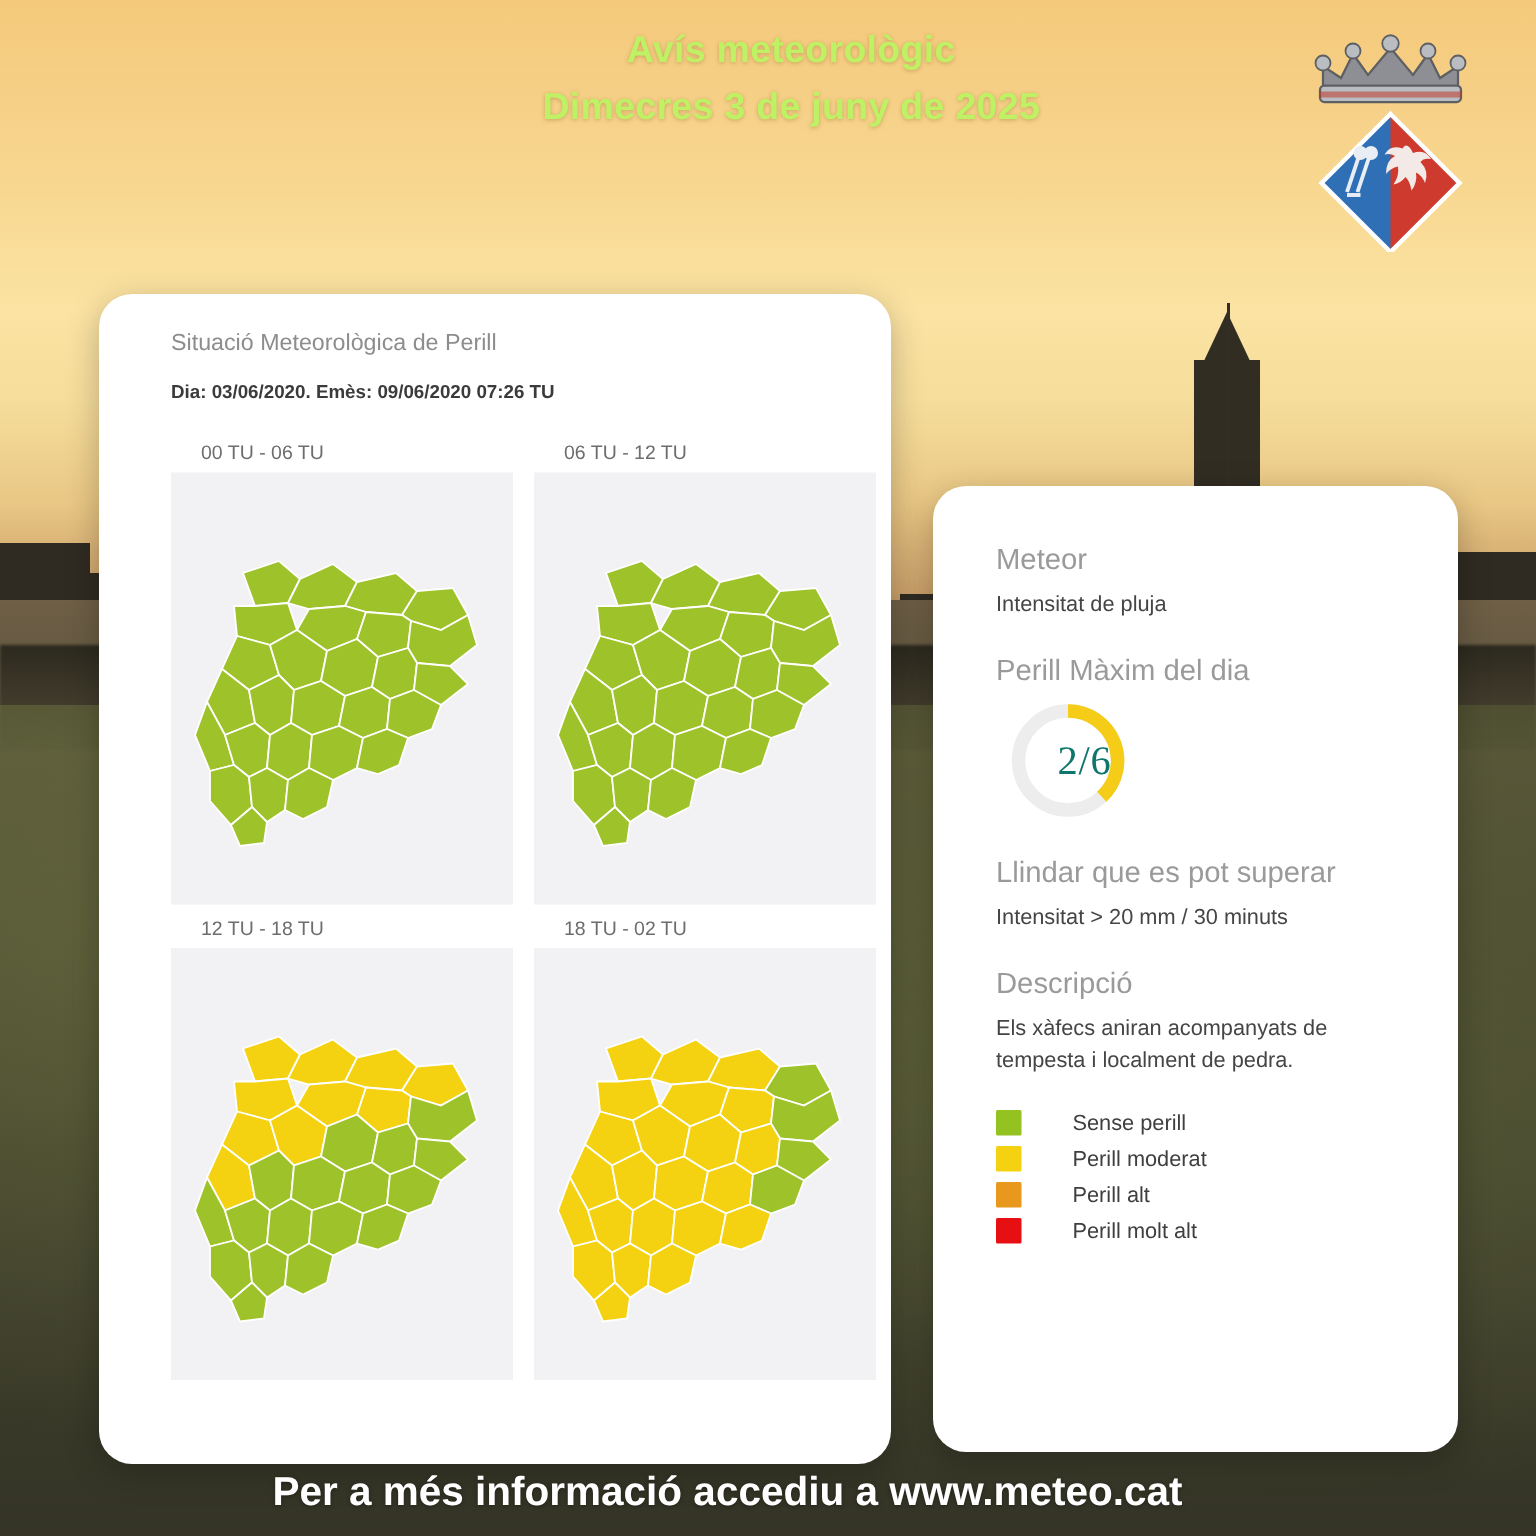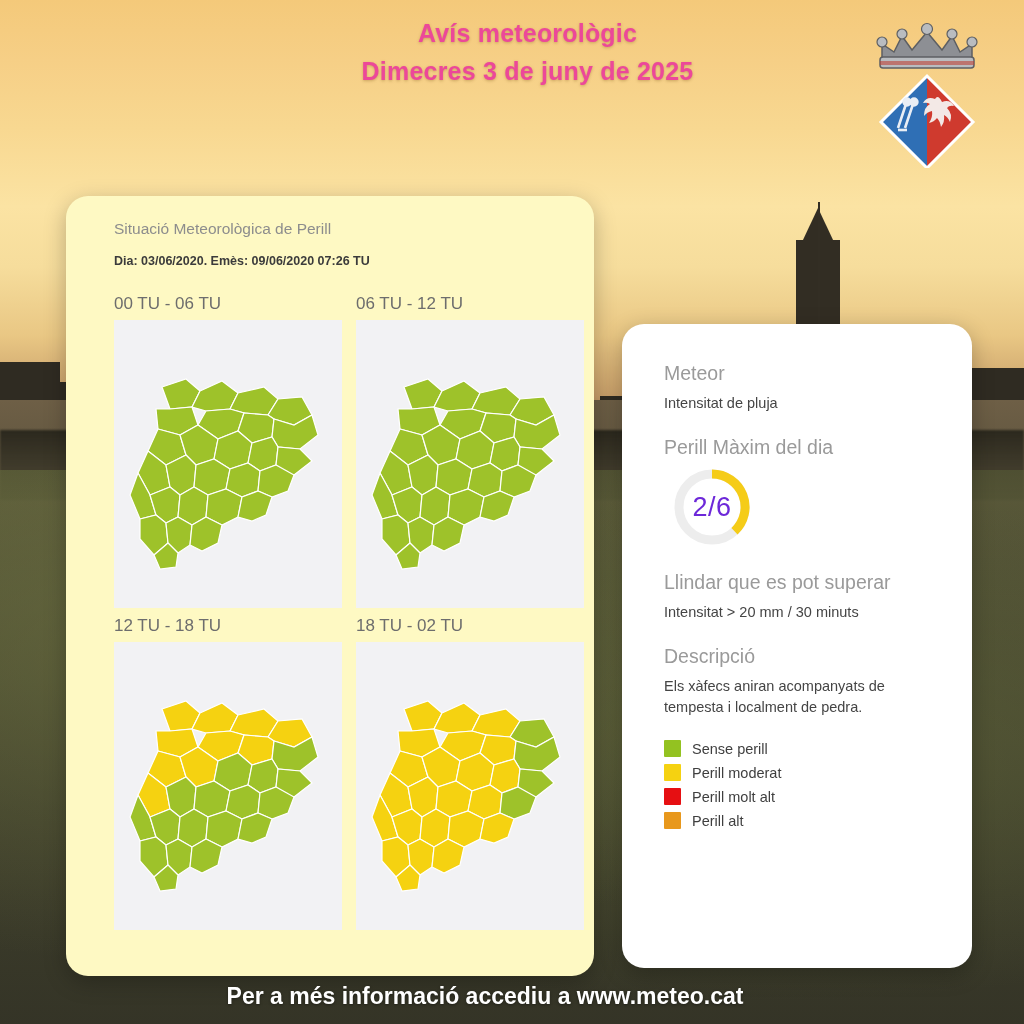--- a/index.html
+++ b/index.html
@@ -48,49 +48,49 @@
     top: -32px;
   }
   .antenna { position: absolute; bottom: 0; width: 2px; background: #332e24; }
 
   
   #header {
     position: absolute; left: 0; top: 14px; width: 1024px;
     text-align: center; z-index: 5;
   }
   #header .line {
-    color: #ec4899; font-weight: bold; font-size: 25px; line-height: 38px;
+    color: #bef264; font-weight: bold; font-size: 25px; line-height: 38px;
     letter-spacing: .2px;
     text-shadow: 0 1px 3px rgba(120,80,20,.35);
     margin-left: 31px;
   }
 
   
   #crest { position: absolute; right: 38px; top: 18px; width: 118px; height: 150px; z-index: 6; }
 
   
   #left-card {
     position: absolute; left: 66px; top: 196px; width: 528px; height: 780px;
-    background: #fef9c3; border-radius: 22px; z-index: 4;
+    background: #ffffff; border-radius: 22px; z-index: 4;
     box-shadow: 0 6px 22px rgba(0,0,0,.25);
     padding: 20px 26px;
   }
   #left-card .card-title {
     color: #8d8d8d; font-size: 15.5px; margin: 4px 0 0 22px;
   }
   #left-card .card-sub {
     color: #3b3b3b; font-size: 12.5px; font-weight: bold; margin: 16px 0 0 22px;
   }
   .maps-grid {
     margin-top: 26px; margin-left: 22px;
     display: grid; grid-template-columns: 228px 228px; grid-template-rows: auto auto;
     column-gap: 14px; row-gap: 8px;
   }
   .map-cell { width: 228px; }
-  .map-label { color: #6d6d6d; font-size: 17px; margin-bottom: 6px; }
+  .map-label { color: #6d6d6d; font-size: 13px; margin-bottom: 6px; margin-left: 20px; }
   .map-box {
     width: 228px; height: 288px; background: #f2f2f4;
     display: flex; align-items: center; justify-content: center;
   }
   .map-box svg { display: block; }
 
   
   #right-card {
     position: absolute; left: 622px; top: 324px; width: 350px; height: 644px;
     background: #ffffff; border-radius: 22px; z-index: 5;
@@ -99,33 +99,33 @@
   }
   #right-card .h {
     color: #9a9a9a; font-size: 19.5px; margin: 0 0 8px 0; font-weight: normal;
   }
   #right-card .t {
     color: #454545; font-size: 14.5px; margin: 0 0 22px 0; line-height: 21px;
   }
   .gauge-wrap { position: relative; width: 96px; height: 80px; margin: 6px 0 24px 0; }
   .gauge-wrap svg { position: absolute; left: 0; top: 0; }
   .gauge-text {
-    position: absolute; left: 0; top: 0; width: 96px; height: 80px;
+    position: absolute; left: 11px; top: 0; width: 96px; height: 80px;
     display: flex; align-items: center; justify-content: center;
-    color: #6d28d9; font-size: 27px; letter-spacing: .5px;
+    color: #0f766e; font-size: 27px; letter-spacing: .5px; font-family: Liberation Serif, serif;
   }
   .legend { margin-top: 6px; }
-  .legend-row { display: flex; align-items: center; margin-bottom: 7px; }
+  .legend-row { display: flex; align-items: center; margin-bottom: 7px; gap: 23px; }
   .swatch { width: 17px; height: 17px; margin-right: 11px; border-radius: 1px; }
   .legend-label { color: #3f3f3f; font-size: 14.5px; }
 
   
   #footer {
     position: absolute; left: 0; bottom: 14px; width: 970px; text-align: center;
-    color: #ffffff; font-weight: bold; font-size: 23px; z-index: 6;
+    color: #ffffff; font-weight: bold; font-size: 27px; z-index: 6;
     text-shadow: 0 1px 3px rgba(0,0,0,.4);
   }
 </style>
 </head>
 <body>
 
 <div id="bg">
   <div class="sky"></div>
   <div class="skyline">
 
@@ -381,23 +381,23 @@
   <div class="legend">
     <div class="legend-row">
       <span class="swatch" style="background:#93c221"></span>
       <span class="legend-label">Sense perill</span>
     </div>
     <div class="legend-row">
       <span class="swatch" style="background:#f5d211"></span>
       <span class="legend-label">Perill moderat</span>
     </div>
     <div class="legend-row">
+      <span class="swatch" style="background:#e8981c"></span>
+      <span class="legend-label">Perill alt</span>
+    </div>
+    <div class="legend-row">
       <span class="swatch" style="background:#e60f12"></span>
       <span class="legend-label">Perill molt alt</span>
     </div>
-    <div class="legend-row">
-      <span class="swatch" style="background:#e8981c"></span>
-      <span class="legend-label">Perill alt</span>
-    </div>
   </div>
 </div>
 
 <div id="footer">Per a més informació accediu a www.meteo.cat</div>
 
 </body></html>

